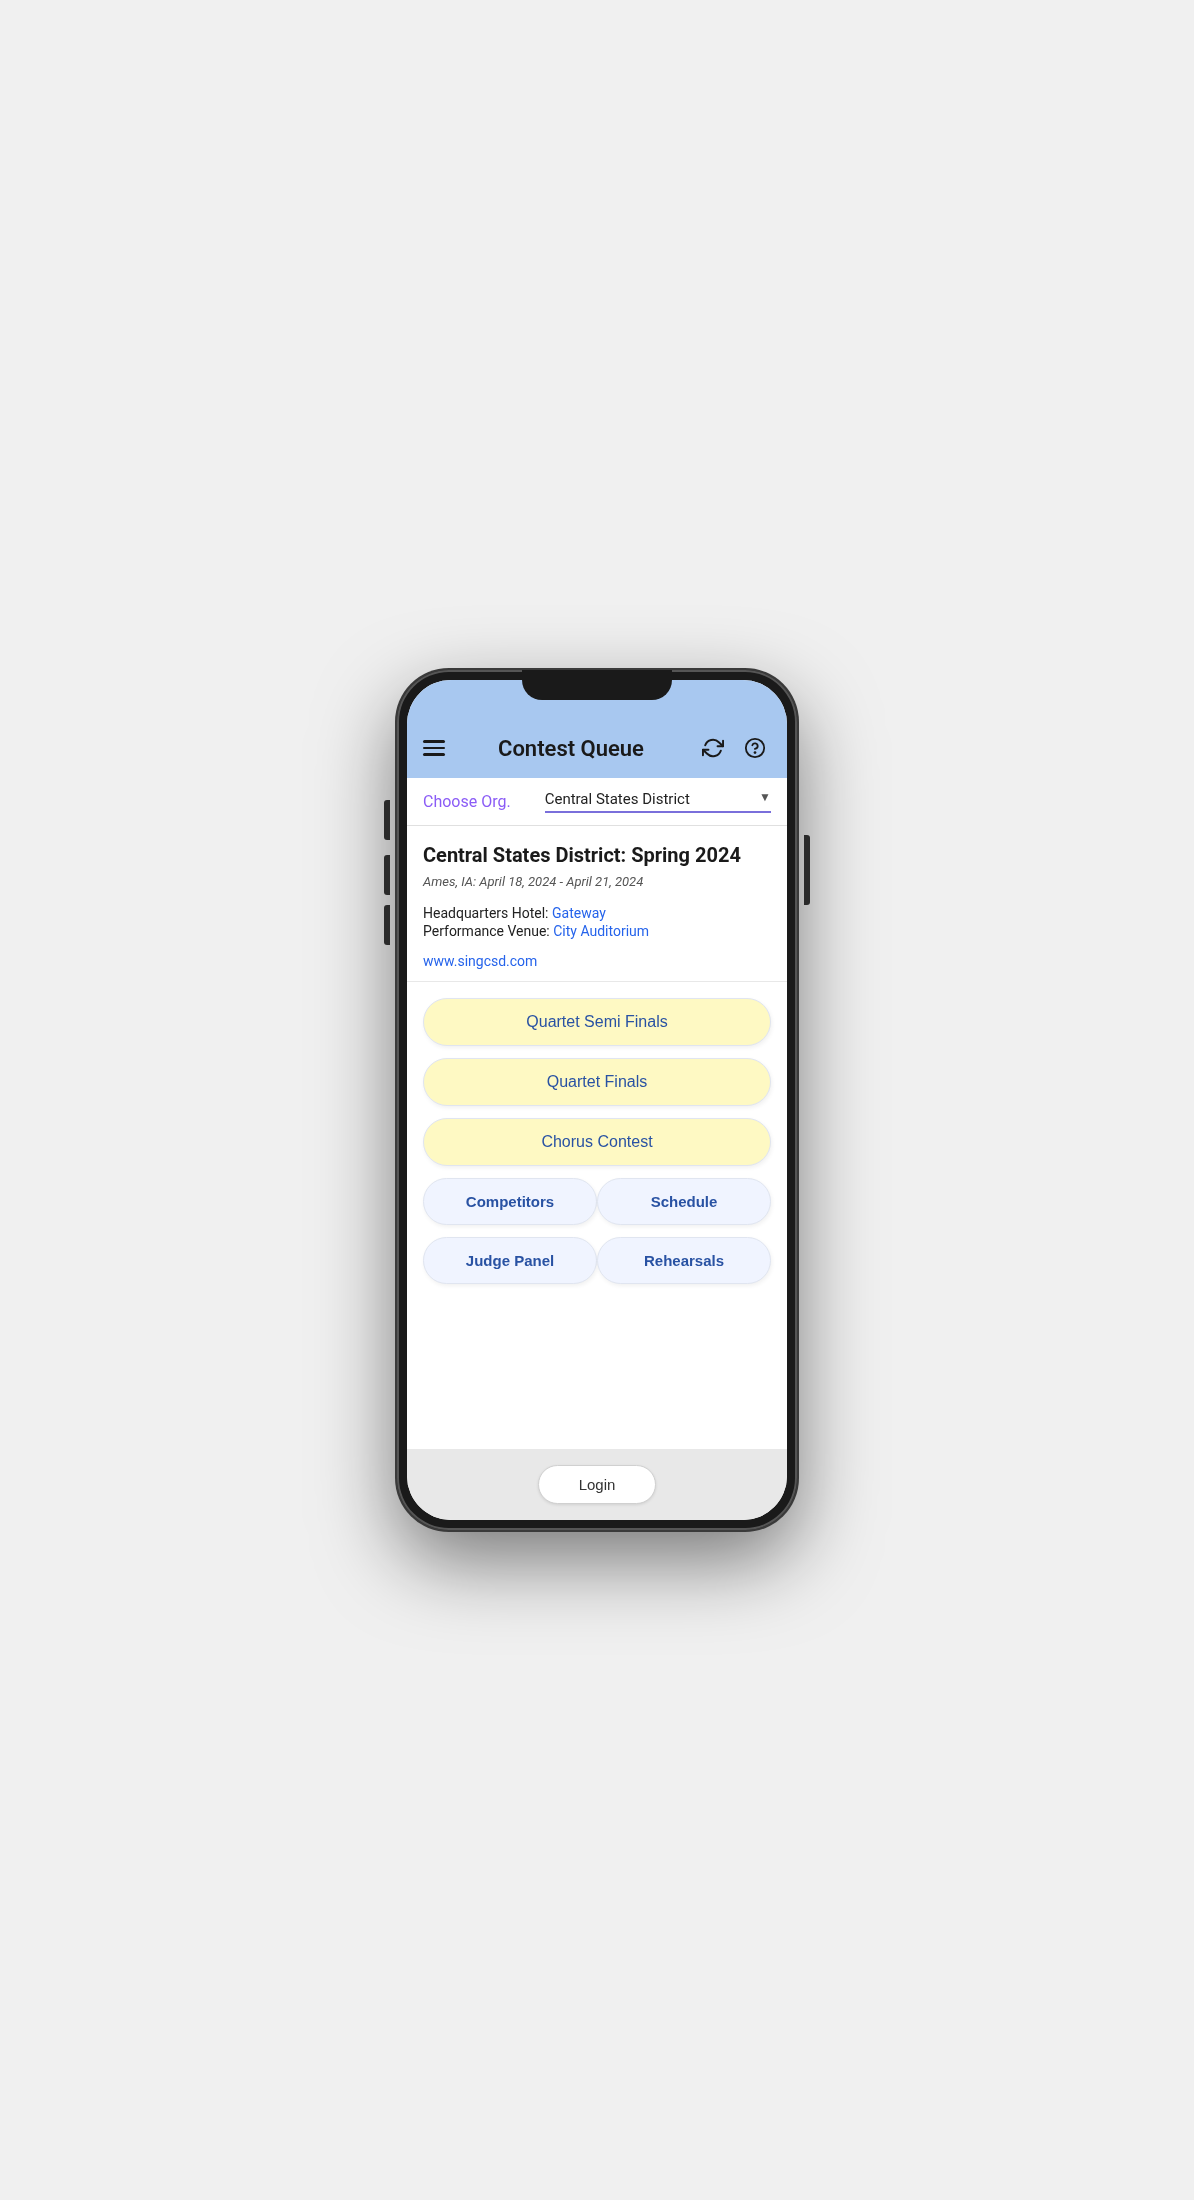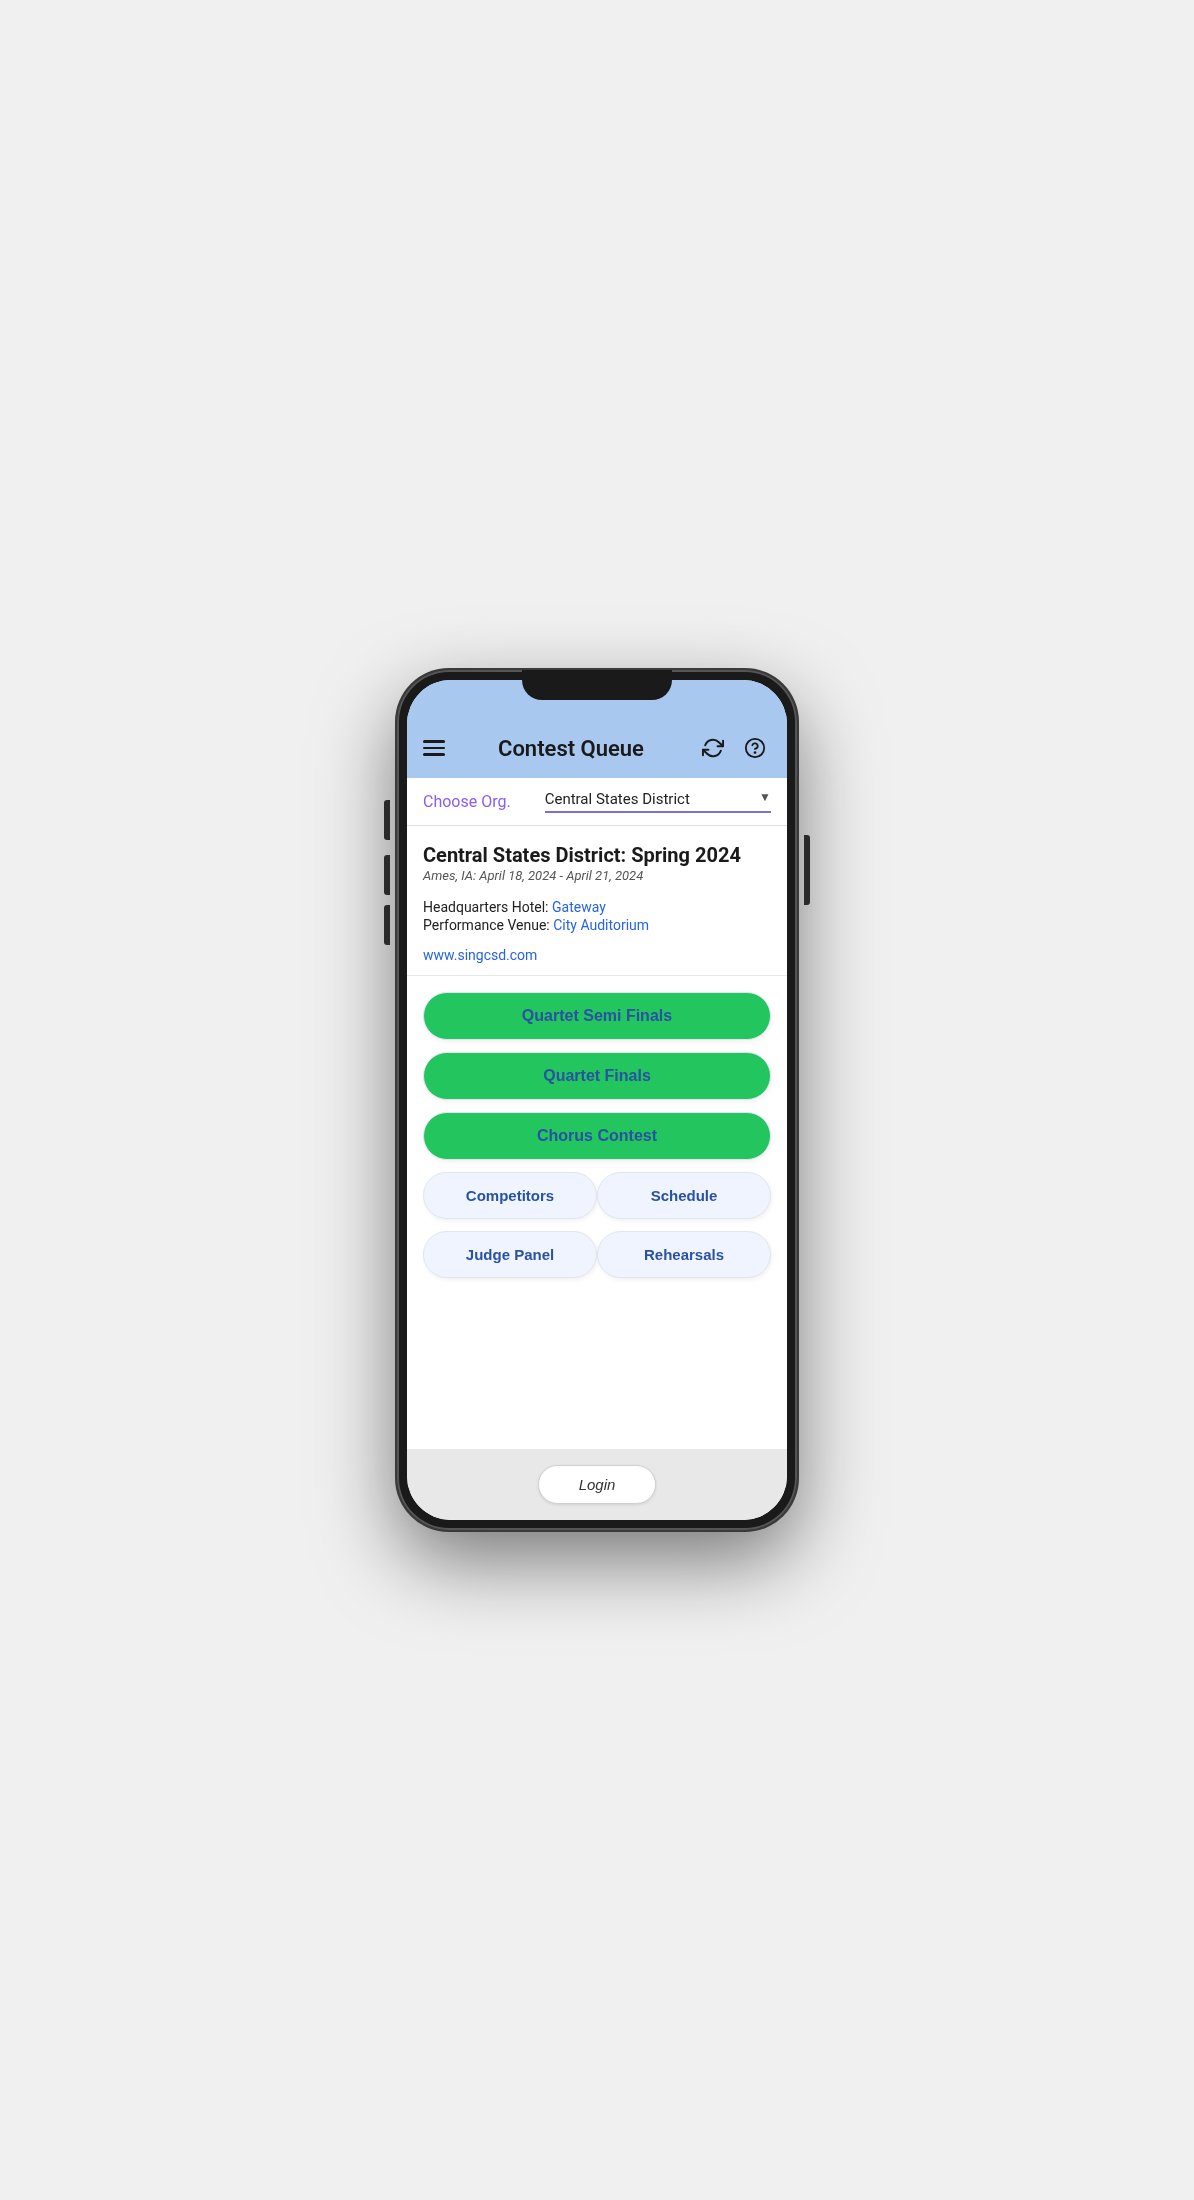--- a/index.html
+++ b/index.html
@@ -179,21 +179,21 @@
     
     .event-info {
       padding: 16px 16px 12px;
       border-bottom: 1px solid #e8e8e8;
     }
 
     .event-title {
       font-size: 20px;
       font-weight: 700;
       color: #1a1a1a;
-      margin-bottom: 0;
+      margin-bottom: 6px;
       line-height: 1.3;
     }
 
     .event-dates {
       font-size: 13px;
       color: #555;
       font-style: italic;
       margin-bottom: 16px;
     }
 
@@ -210,29 +210,29 @@
 
     
     .buttons-area {
       padding: 16px;
       display: flex;
       flex-direction: column;
       gap: 12px;
     }
 
     .contest-btn {
-      background: #22c55e;
+      background: #fef9c3;
       border: 1.5px solid #e0e5f0;
       border-radius: 24px;
       padding: 14px 20px;
       text-align: center;
       cursor: pointer;
       color: #2952a3;
       font-size: 16px;
-      font-weight: 700;
+      font-weight: 400;
       box-shadow: 1px 2px 4px rgba(0,0,0,0.06);
     }
 
     .btn-row {
       display: flex;
       justify-content: space-between;
     }
 
     .contest-btn-half {
       flex: 1;
@@ -265,21 +265,20 @@
     .login-btn {
       background: #fff;
       border: 1.5px solid #d0d0d0;
       border-radius: 20px;
       padding: 10px 40px;
       font-size: 15px;
       font-weight: 500;
       color: #333;
       cursor: pointer;
       box-shadow: 0 1px 3px rgba(0,0,0,0.1);
-      font-style: italic;
     }
 
     
     svg {
       display: block;
     }
   </style>
 </head>
 <body>
 

